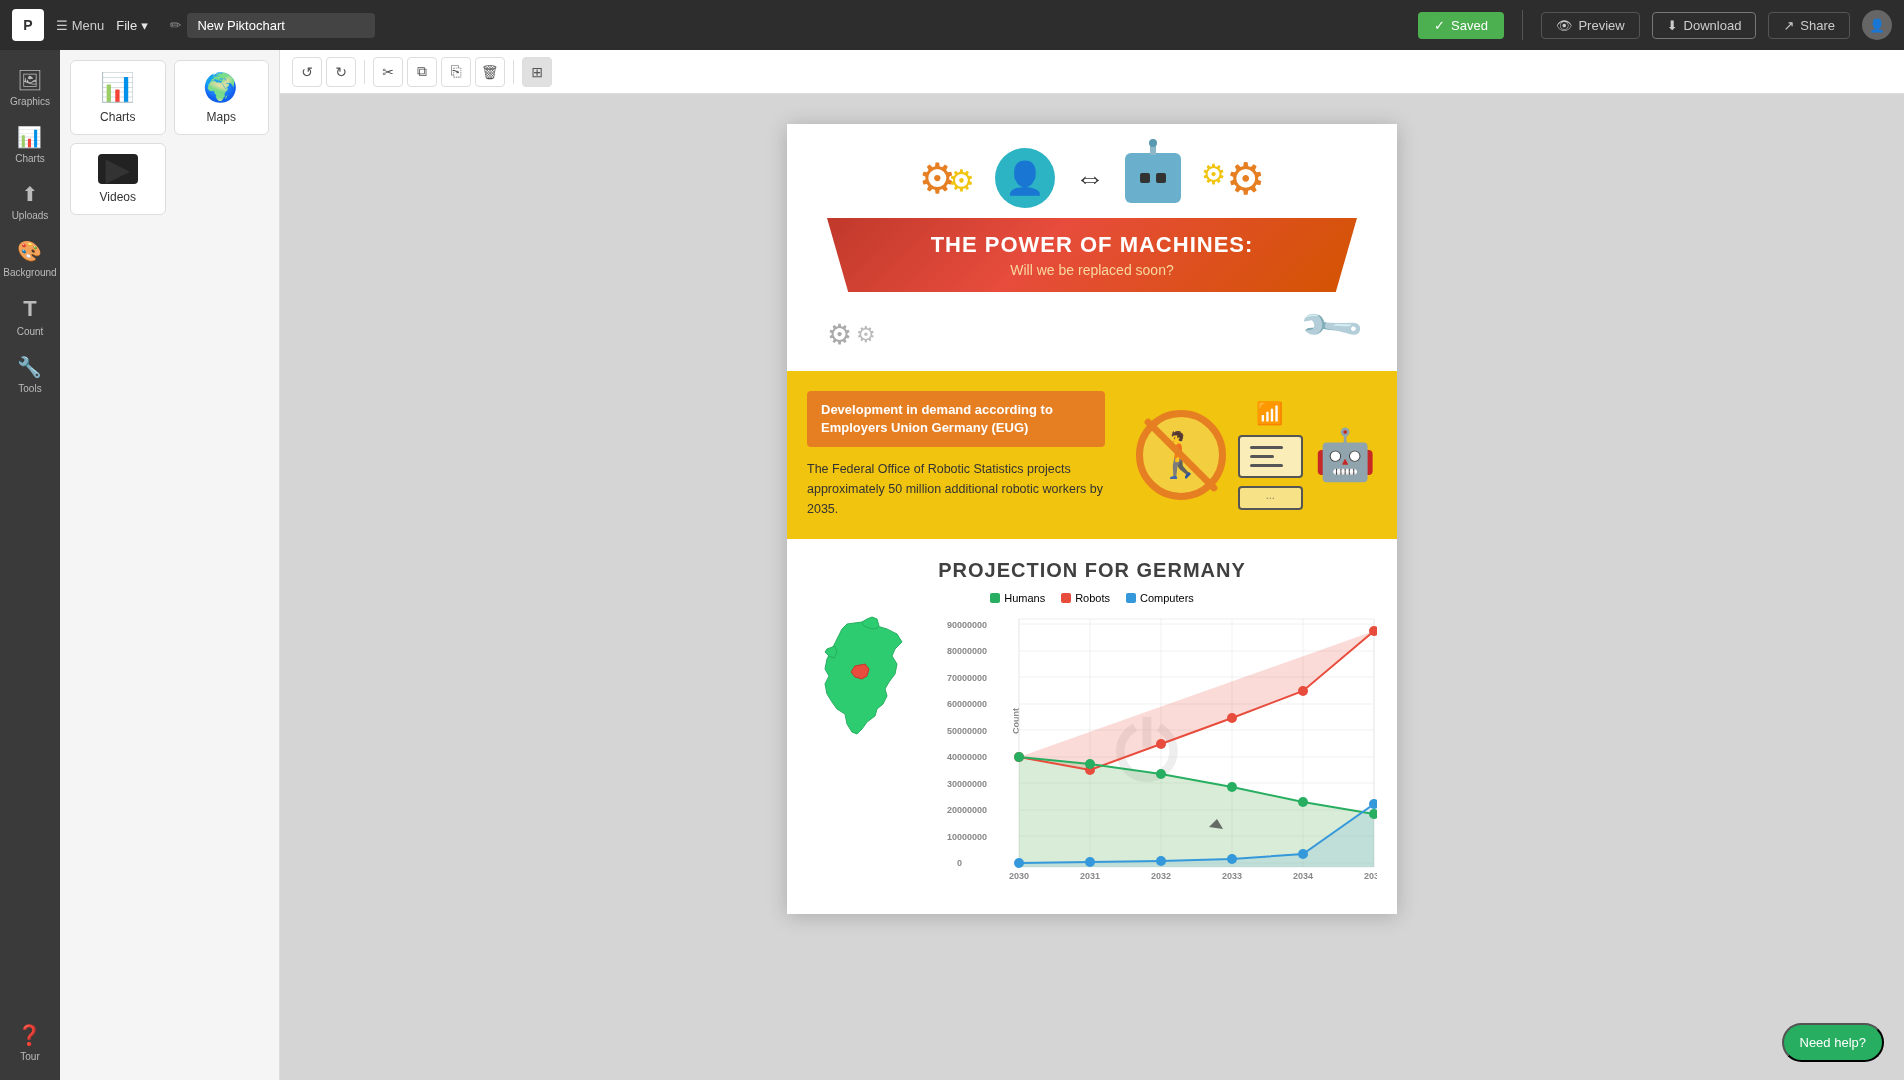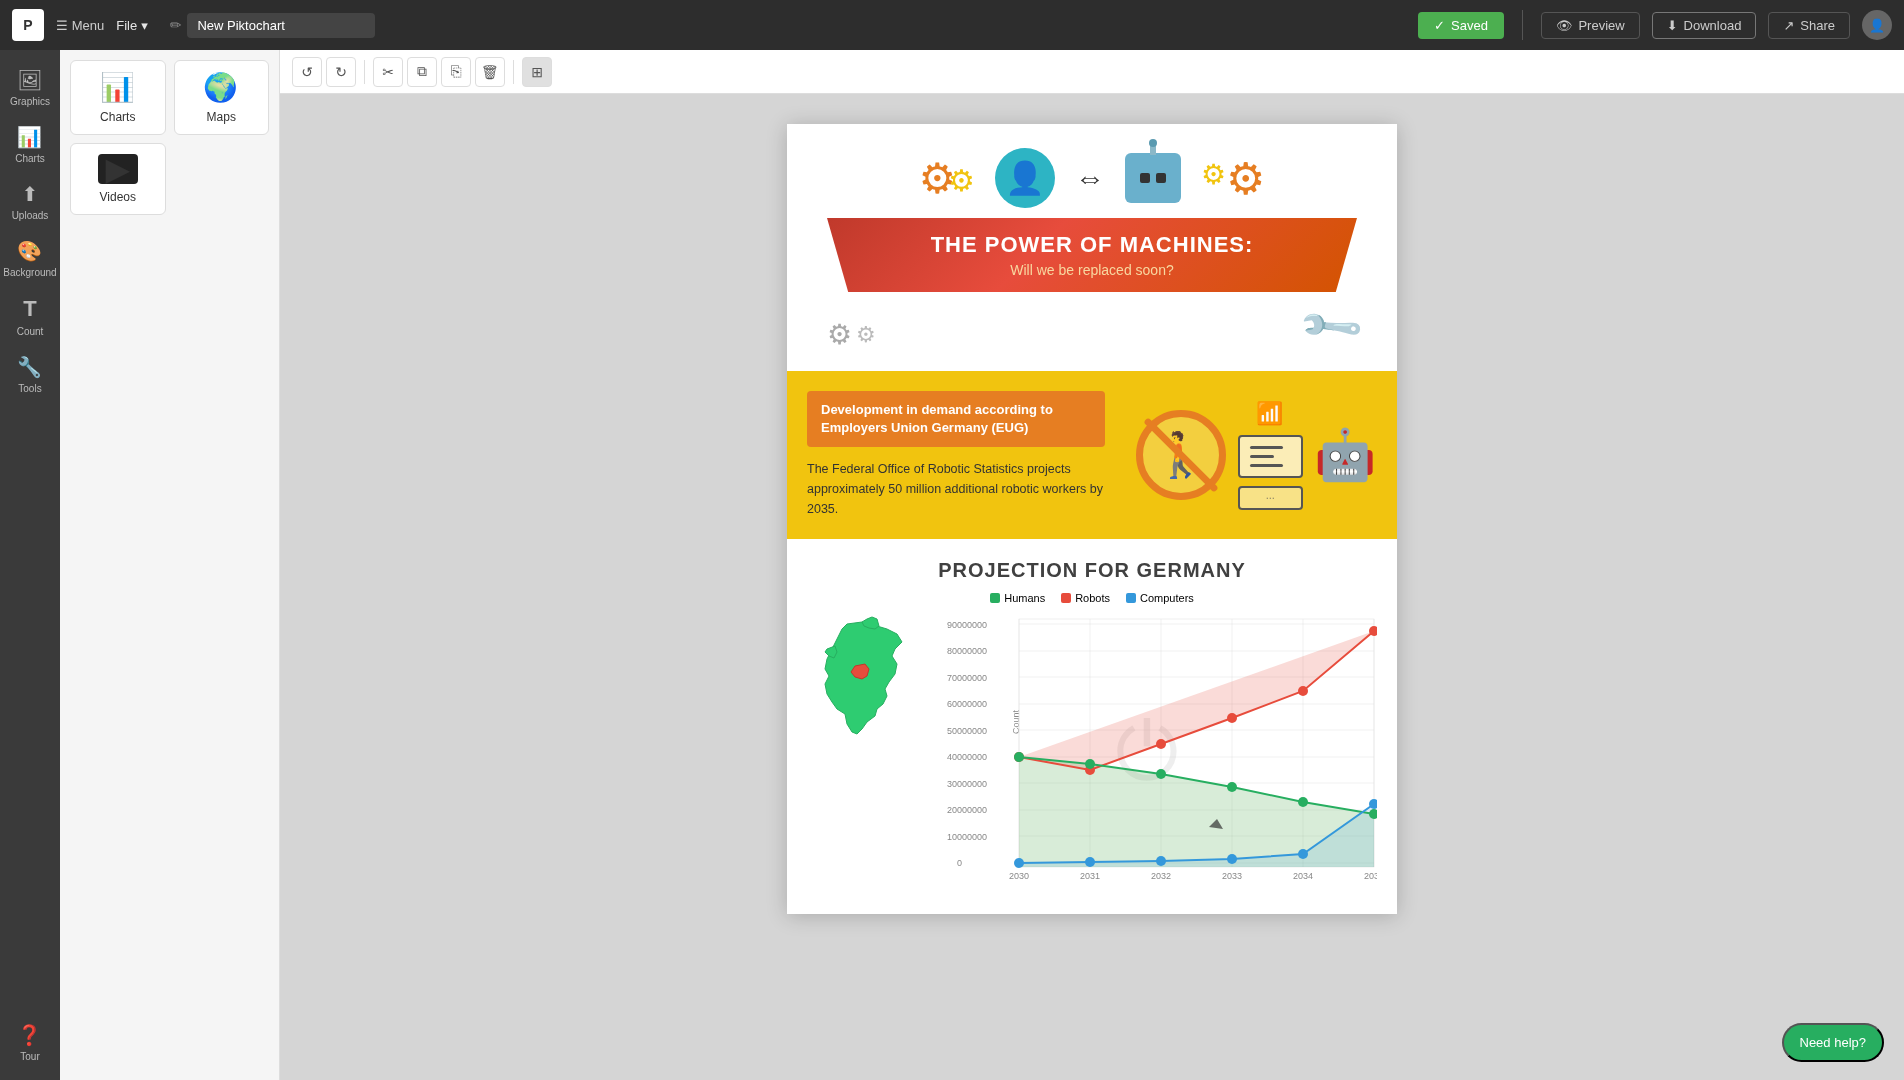--- a/index.html
+++ b/index.html
@@ -369,21 +369,21 @@
               <path d="M40,10 L55,8 L70,12 L80,15 L90,20 L95,28 L88,35 L85,42 L90,50 L88,60 L82,68 L78,75 L80,82 L76,90 L70,95 L68,102 L60,108 L55,115 L50,120 L45,118 L40,110 L38,100 L30,95 L25,88 L20,80 L18,70 L22,62 L18,55 L20,45 L25,35 L30,25 L35,15 Z" fill="#2ecc71" stroke="#27ae60" stroke-width="1"></path>
 
               <path d="M55,8 L60,5 L65,3 L70,5 L72,12 L68,15 L62,14 L57,12 Z" fill="#2ecc71" stroke="#27ae60" stroke-width="1"></path>
 
               <path d="M48,52 L58,50 L62,55 L60,62 L55,65 L48,63 L44,58 Z" fill="#e74c3c" stroke="#c0392b" stroke-width="1"></path>
 
               <path d="M20,35 L28,32 L30,38 L27,44 L22,42 L18,38 Z" fill="#2ecc71" stroke="#27ae60" stroke-width="1"></path>
             </svg>
           </div>
 
-          <div style="flex:1;position:relative;">
+          <div style="flex:1;position:relative;font-weight:bold;">
             <svg viewBox="0 0 430 265" width="100%" height="265">
 
               <defs>
                 <pattern id="grid" width="71.6" height="26.5" patternUnits="userSpaceOnUse">
                   <path d="M 71.6 0 L 0 0 0 26.5" fill="none" stroke="#e0e0e0" stroke-width="0.5"></path>
                 </pattern>
               </defs>
 
               <text x="0" y="14" font-size="9" fill="#888">90000000</text>
               <text x="0" y="40" font-size="9" fill="#888">80000000</text>

